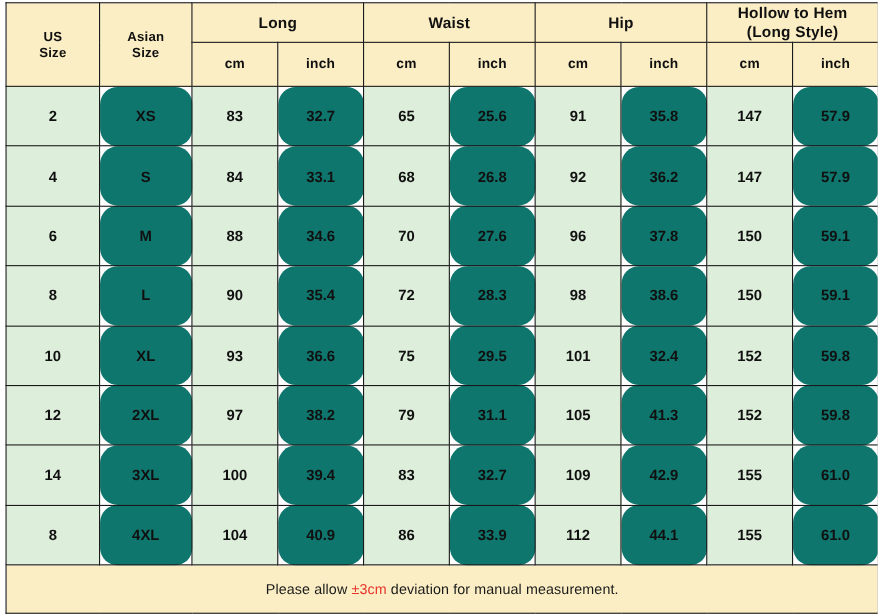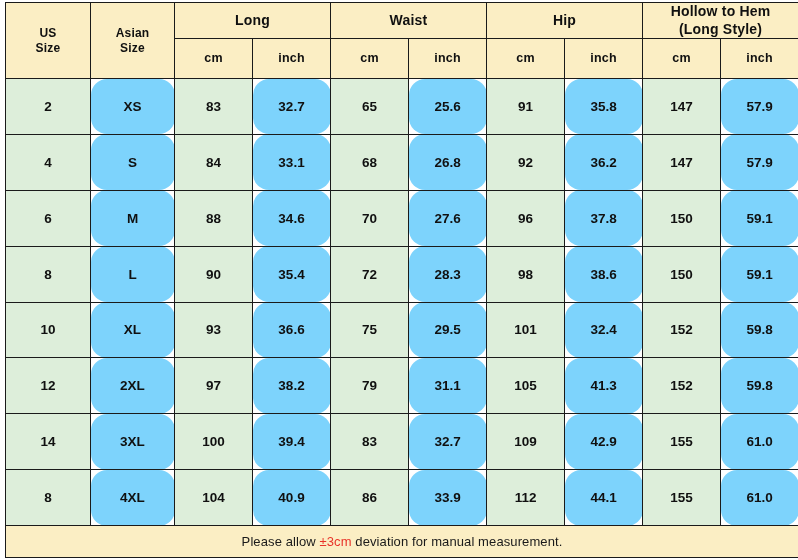--- a/index.html
+++ b/index.html
@@ -47,27 +47,27 @@
     font-weight: bold;
     height: 40px;
   }
   
   tbody td {
     font-size: 13.5px;
     font-weight: bold;
     height: 54px;
   }
   td.col-green { background: #ddeeda; }
-  td.col-gray  { background: #7dd3fc; border-radius: 16px; }
+  td.col-gray  { background: #0f766e; border-radius: 16px; }
   
   tfoot td.note {
     background: #fbeec4;
     font-size: 13px;
     font-weight: normal;
-    height: 32px;
+    height: 44px;
     color: #1a1a1a;
     letter-spacing: .1px;
     text-align: center;
   }
   .note-accent { color: #e8342a; font-weight: normal; }
   
   col.c-us    { width: 85px; }
   col.c-asian { width: 84px; }
   col.c-m     { width: 78px; }
 </style>

